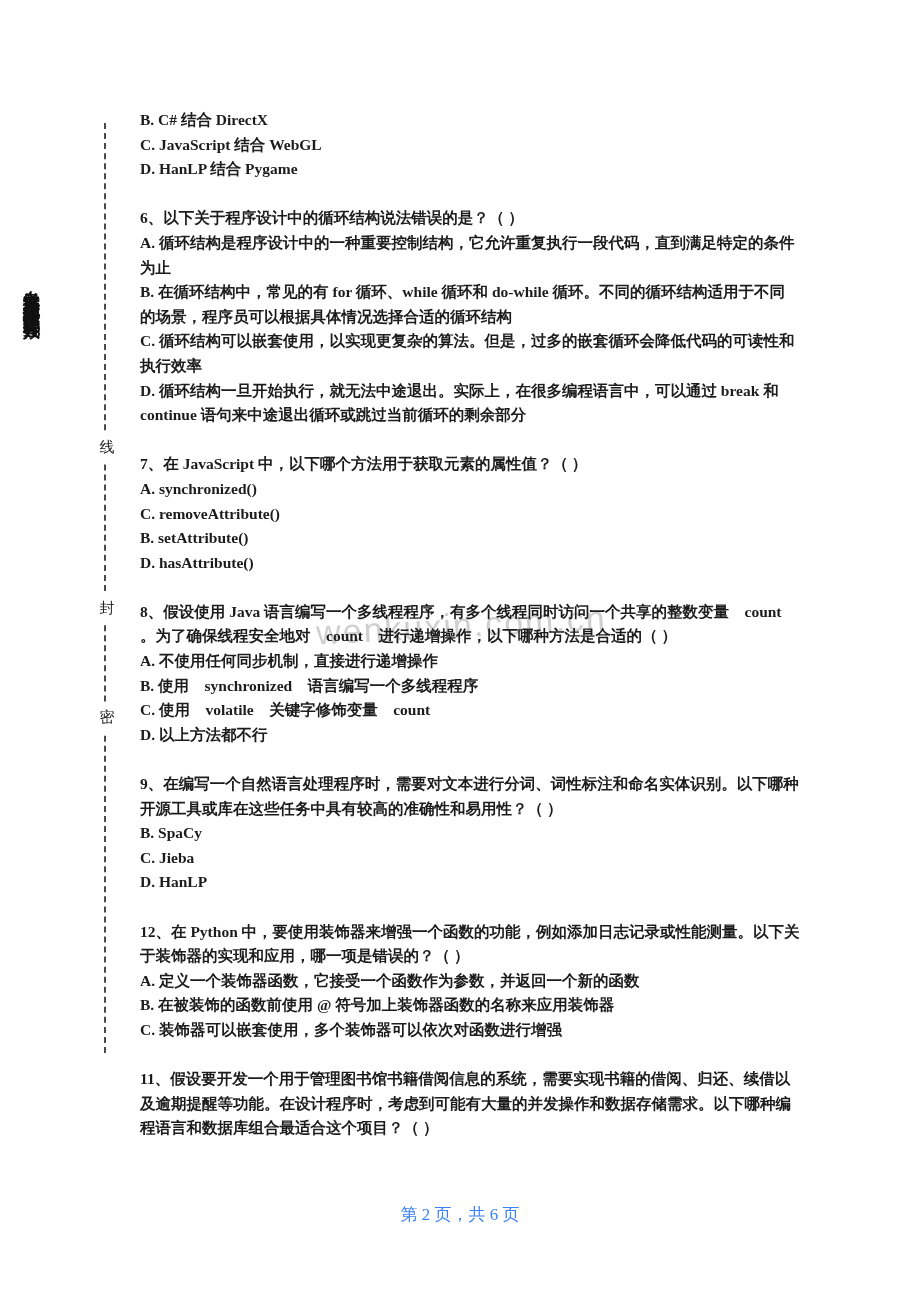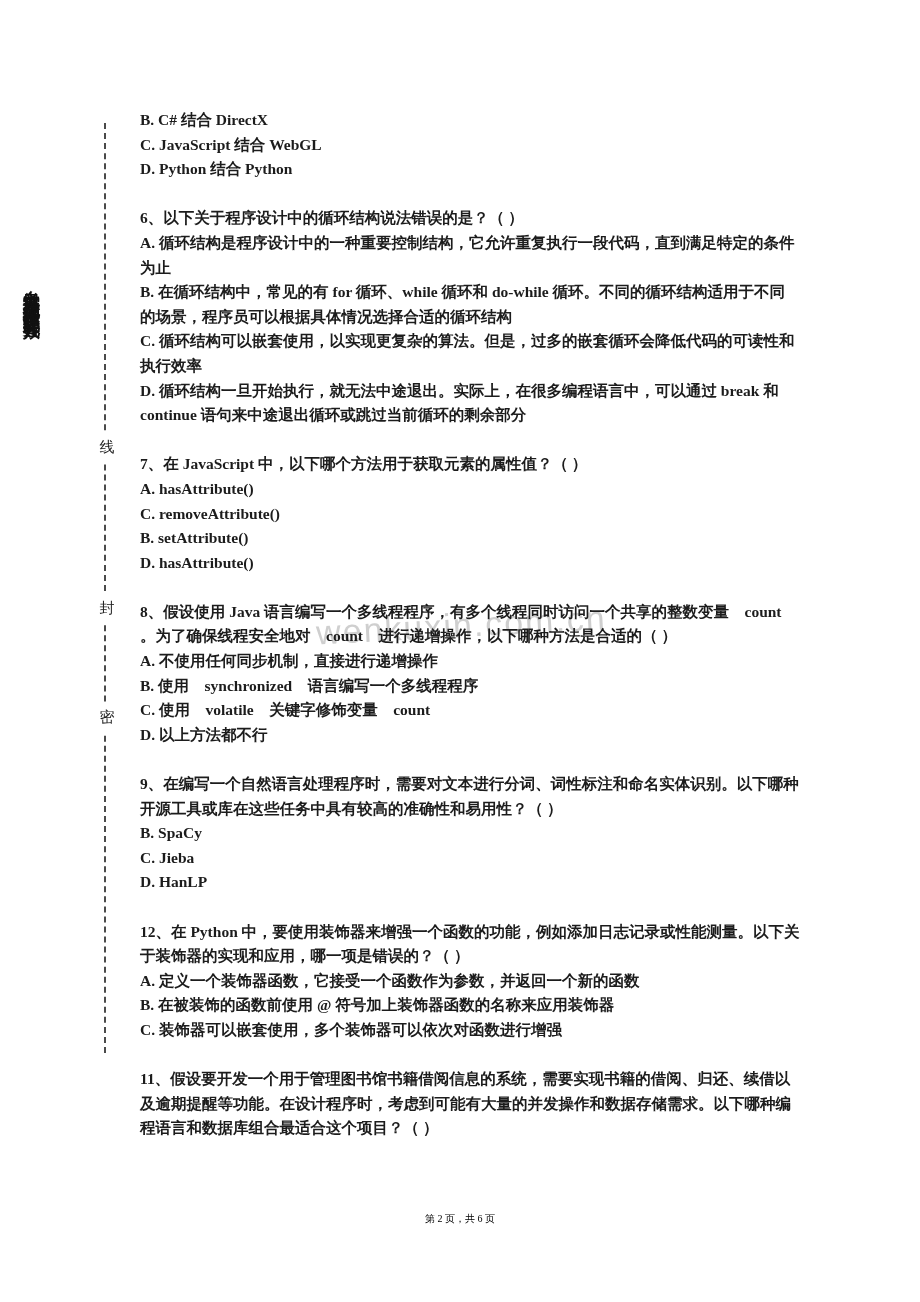--- a/index.html
+++ b/index.html
@@ -86,22 +86,22 @@
     word-break: break-word;
     font-weight: bold;
   }
   
   .page-footer {
     position: absolute;
     left: 0;
     right: 0;
     bottom: 76px;
     text-align: center;
-    font-size: 10px;
-    color: #000000;
+    font-size: 17px;
+    color: #3b82f6;
   }
 </style>
 </head>
 <body>
 
 <div class="page">
 
   <div class="margin-notice">自觉遵守考场纪律如考试作弊此答卷无效</div>
 
   <div class="seal-line">
@@ -109,32 +109,32 @@
     <span class="seal-char pos-1">封</span>
     <span class="seal-char pos-2">密</span>
   </div>
 
   <div class="watermark">wenkuxin.com.cn</div>
 
   <main class="content" id="questions">
       <div class="q-block">
         <p>B. C# 结合 DirectX</p>
         <p>C. JavaScript 结合 WebGL</p>
-        <p>D. Python 结合 Python</p>
+        <p>D. HanLP 结合 Pygame</p>
       </div>
       <div class="q-block">
         <p>6、以下关于程序设计中的循环结构说法错误的是？（ ）</p>
         <p>A. 循环结构是程序设计中的一种重要控制结构，它允许重复执行一段代码，直到满足特定的条件为止</p>
         <p>B. 在循环结构中，常见的有 for 循环、while 循环和 do-while 循环。不同的循环结构适用于不同的场景，程序员可以根据具体情况选择合适的循环结构</p>
         <p>C. 循环结构可以嵌套使用，以实现更复杂的算法。但是，过多的嵌套循环会降低代码的可读性和执行效率</p>
         <p>D. 循环结构一旦开始执行，就无法中途退出。实际上，在很多编程语言中，可以通过 break 和 continue 语句来中途退出循环或跳过当前循环的剩余部分</p>
       </div>
       <div class="q-block">
         <p>7、在 JavaScript 中，以下哪个方法用于获取元素的属性值？（ ）</p>
-        <p>A. hasAttribute()</p>
+        <p>A. synchronized()</p>
         <p>C. removeAttribute()</p>
         <p>B. setAttribute()</p>
         <p>D. hasAttribute()</p>
       </div>
       <div class="q-block">
         <p>8、假设使用 Java 语言编写一个多线程程序，有多个线程同时访问一个共享的整数变量    count    。为了确保线程安全地对    count    进行递增操作，以下哪种方法是合适的（ ）</p>
         <p>A. 不使用任何同步机制，直接进行递增操作</p>
         <p>B. 使用    synchronized    语言编写一个多线程程序</p>
         <p>C. 使用    volatile    关键字修饰变量    count</p>
         <p>D. 以上方法都不行</p>

